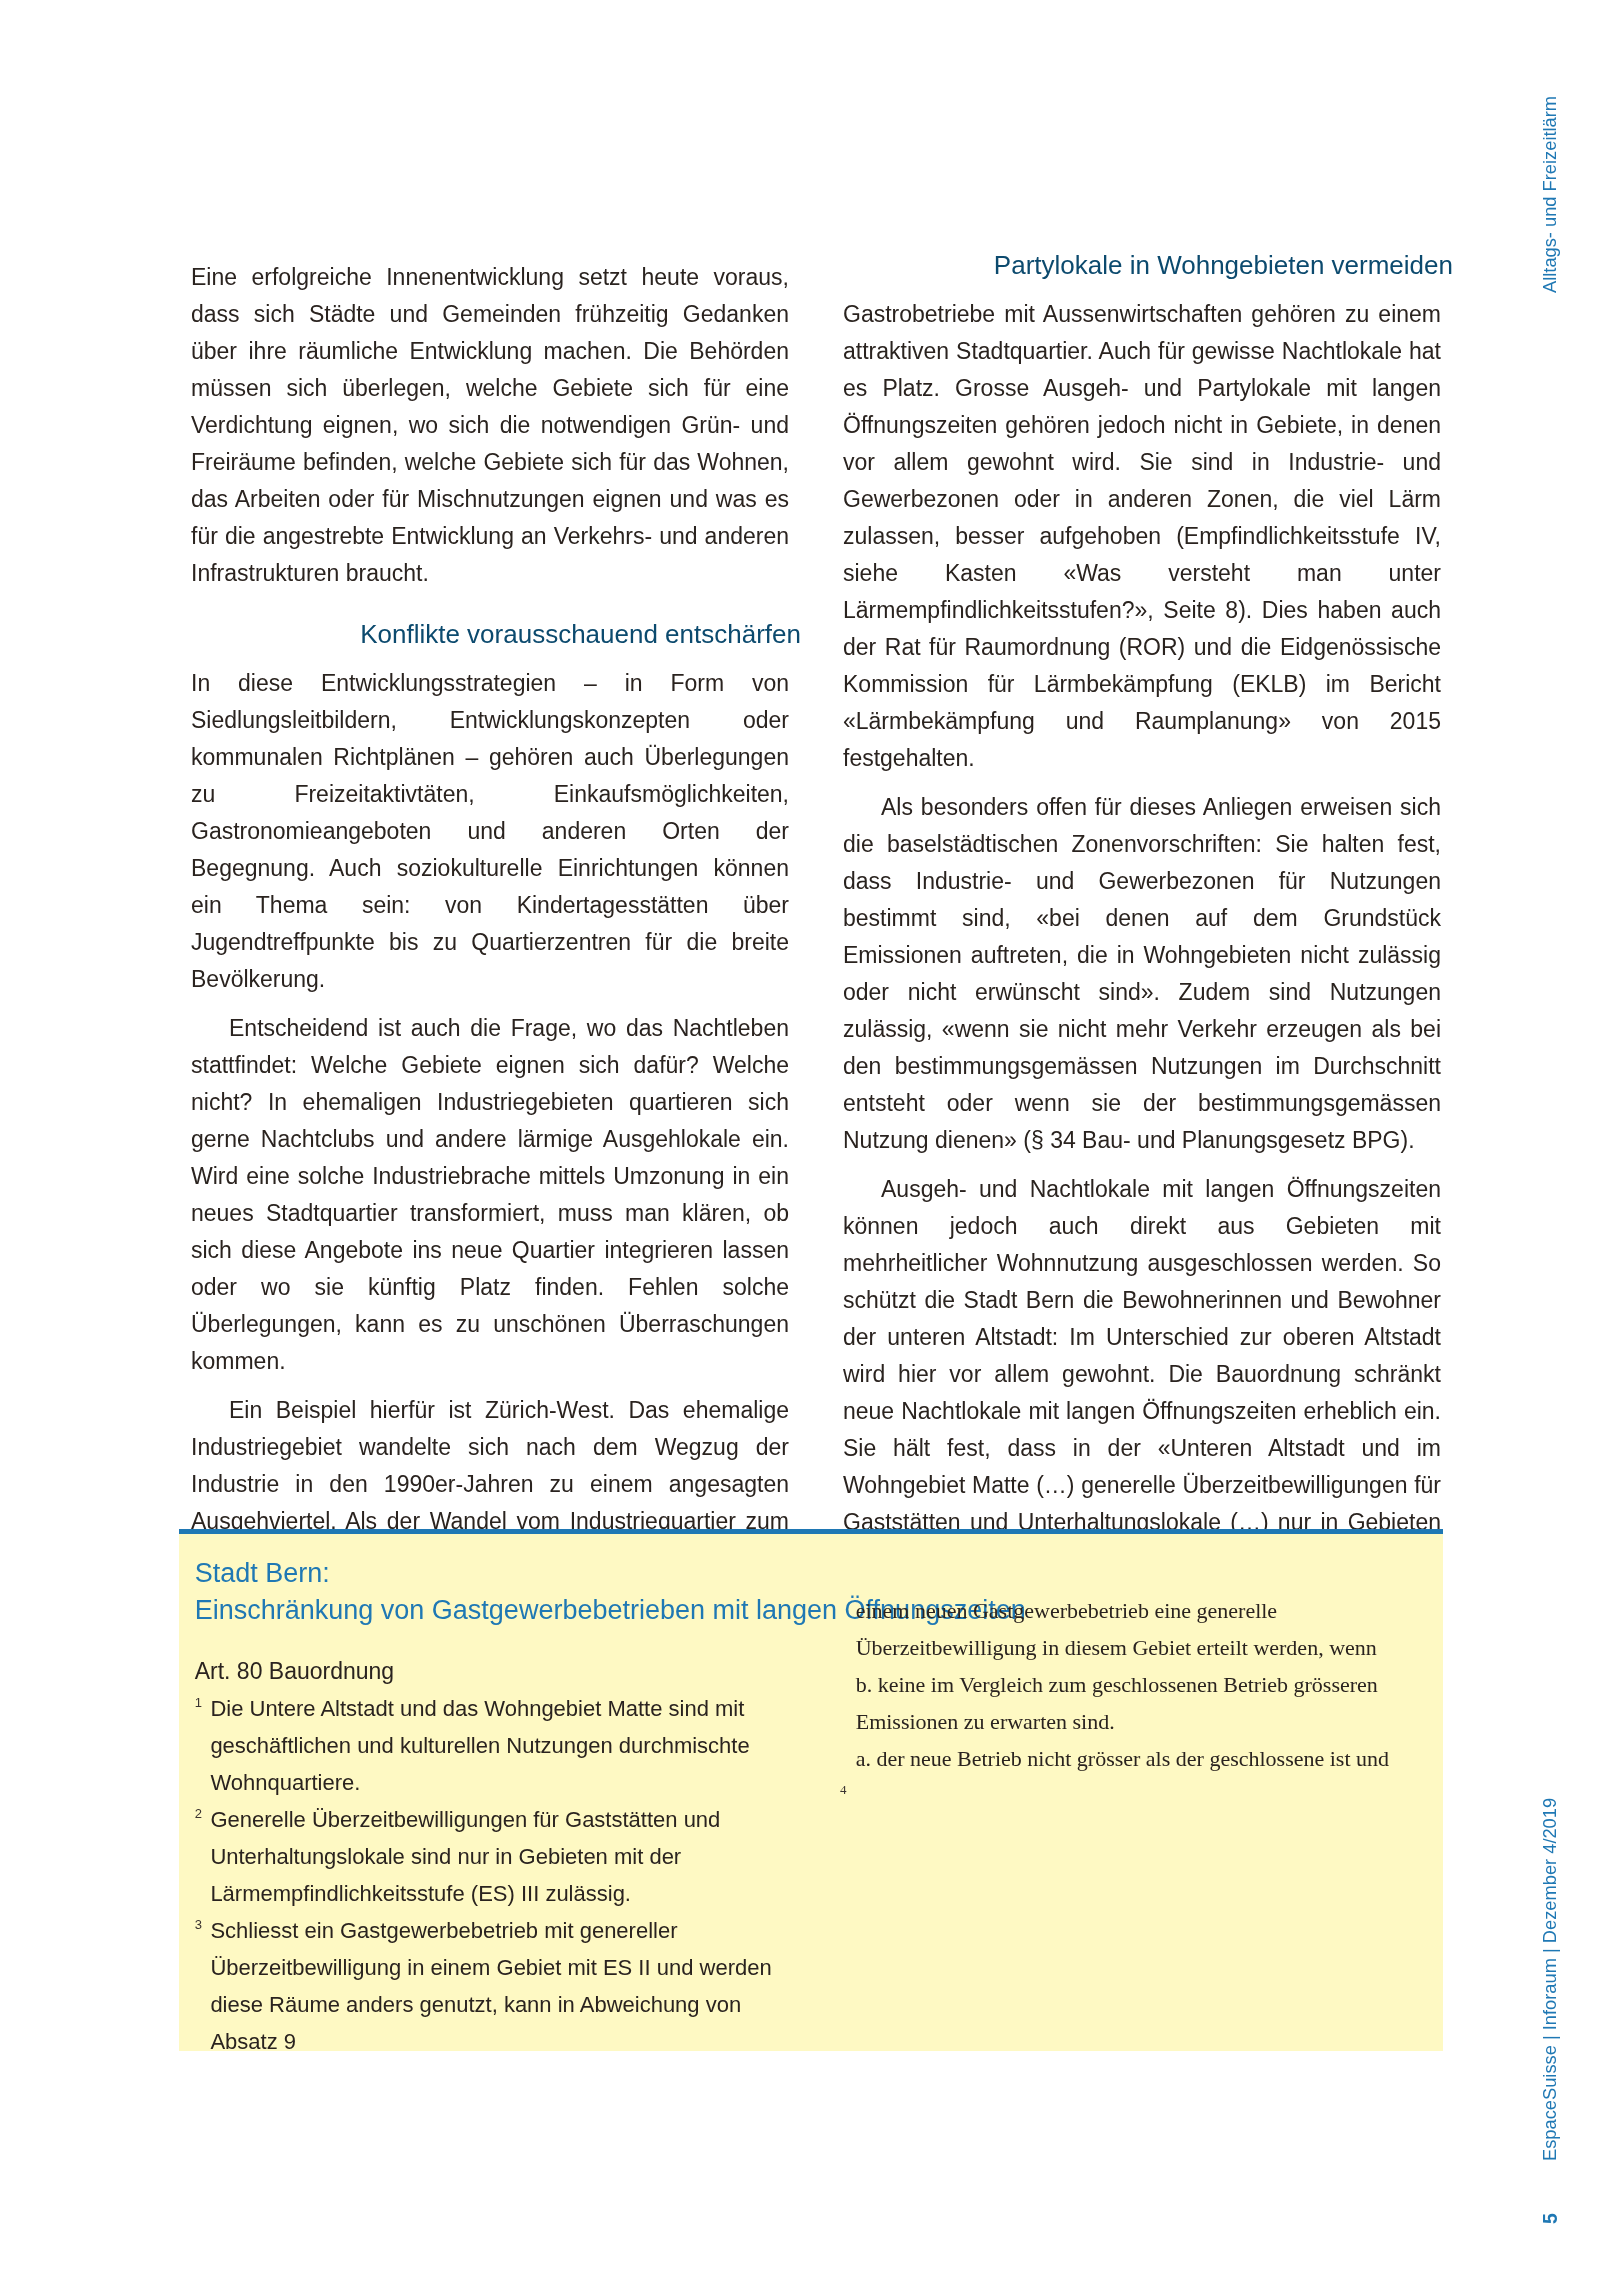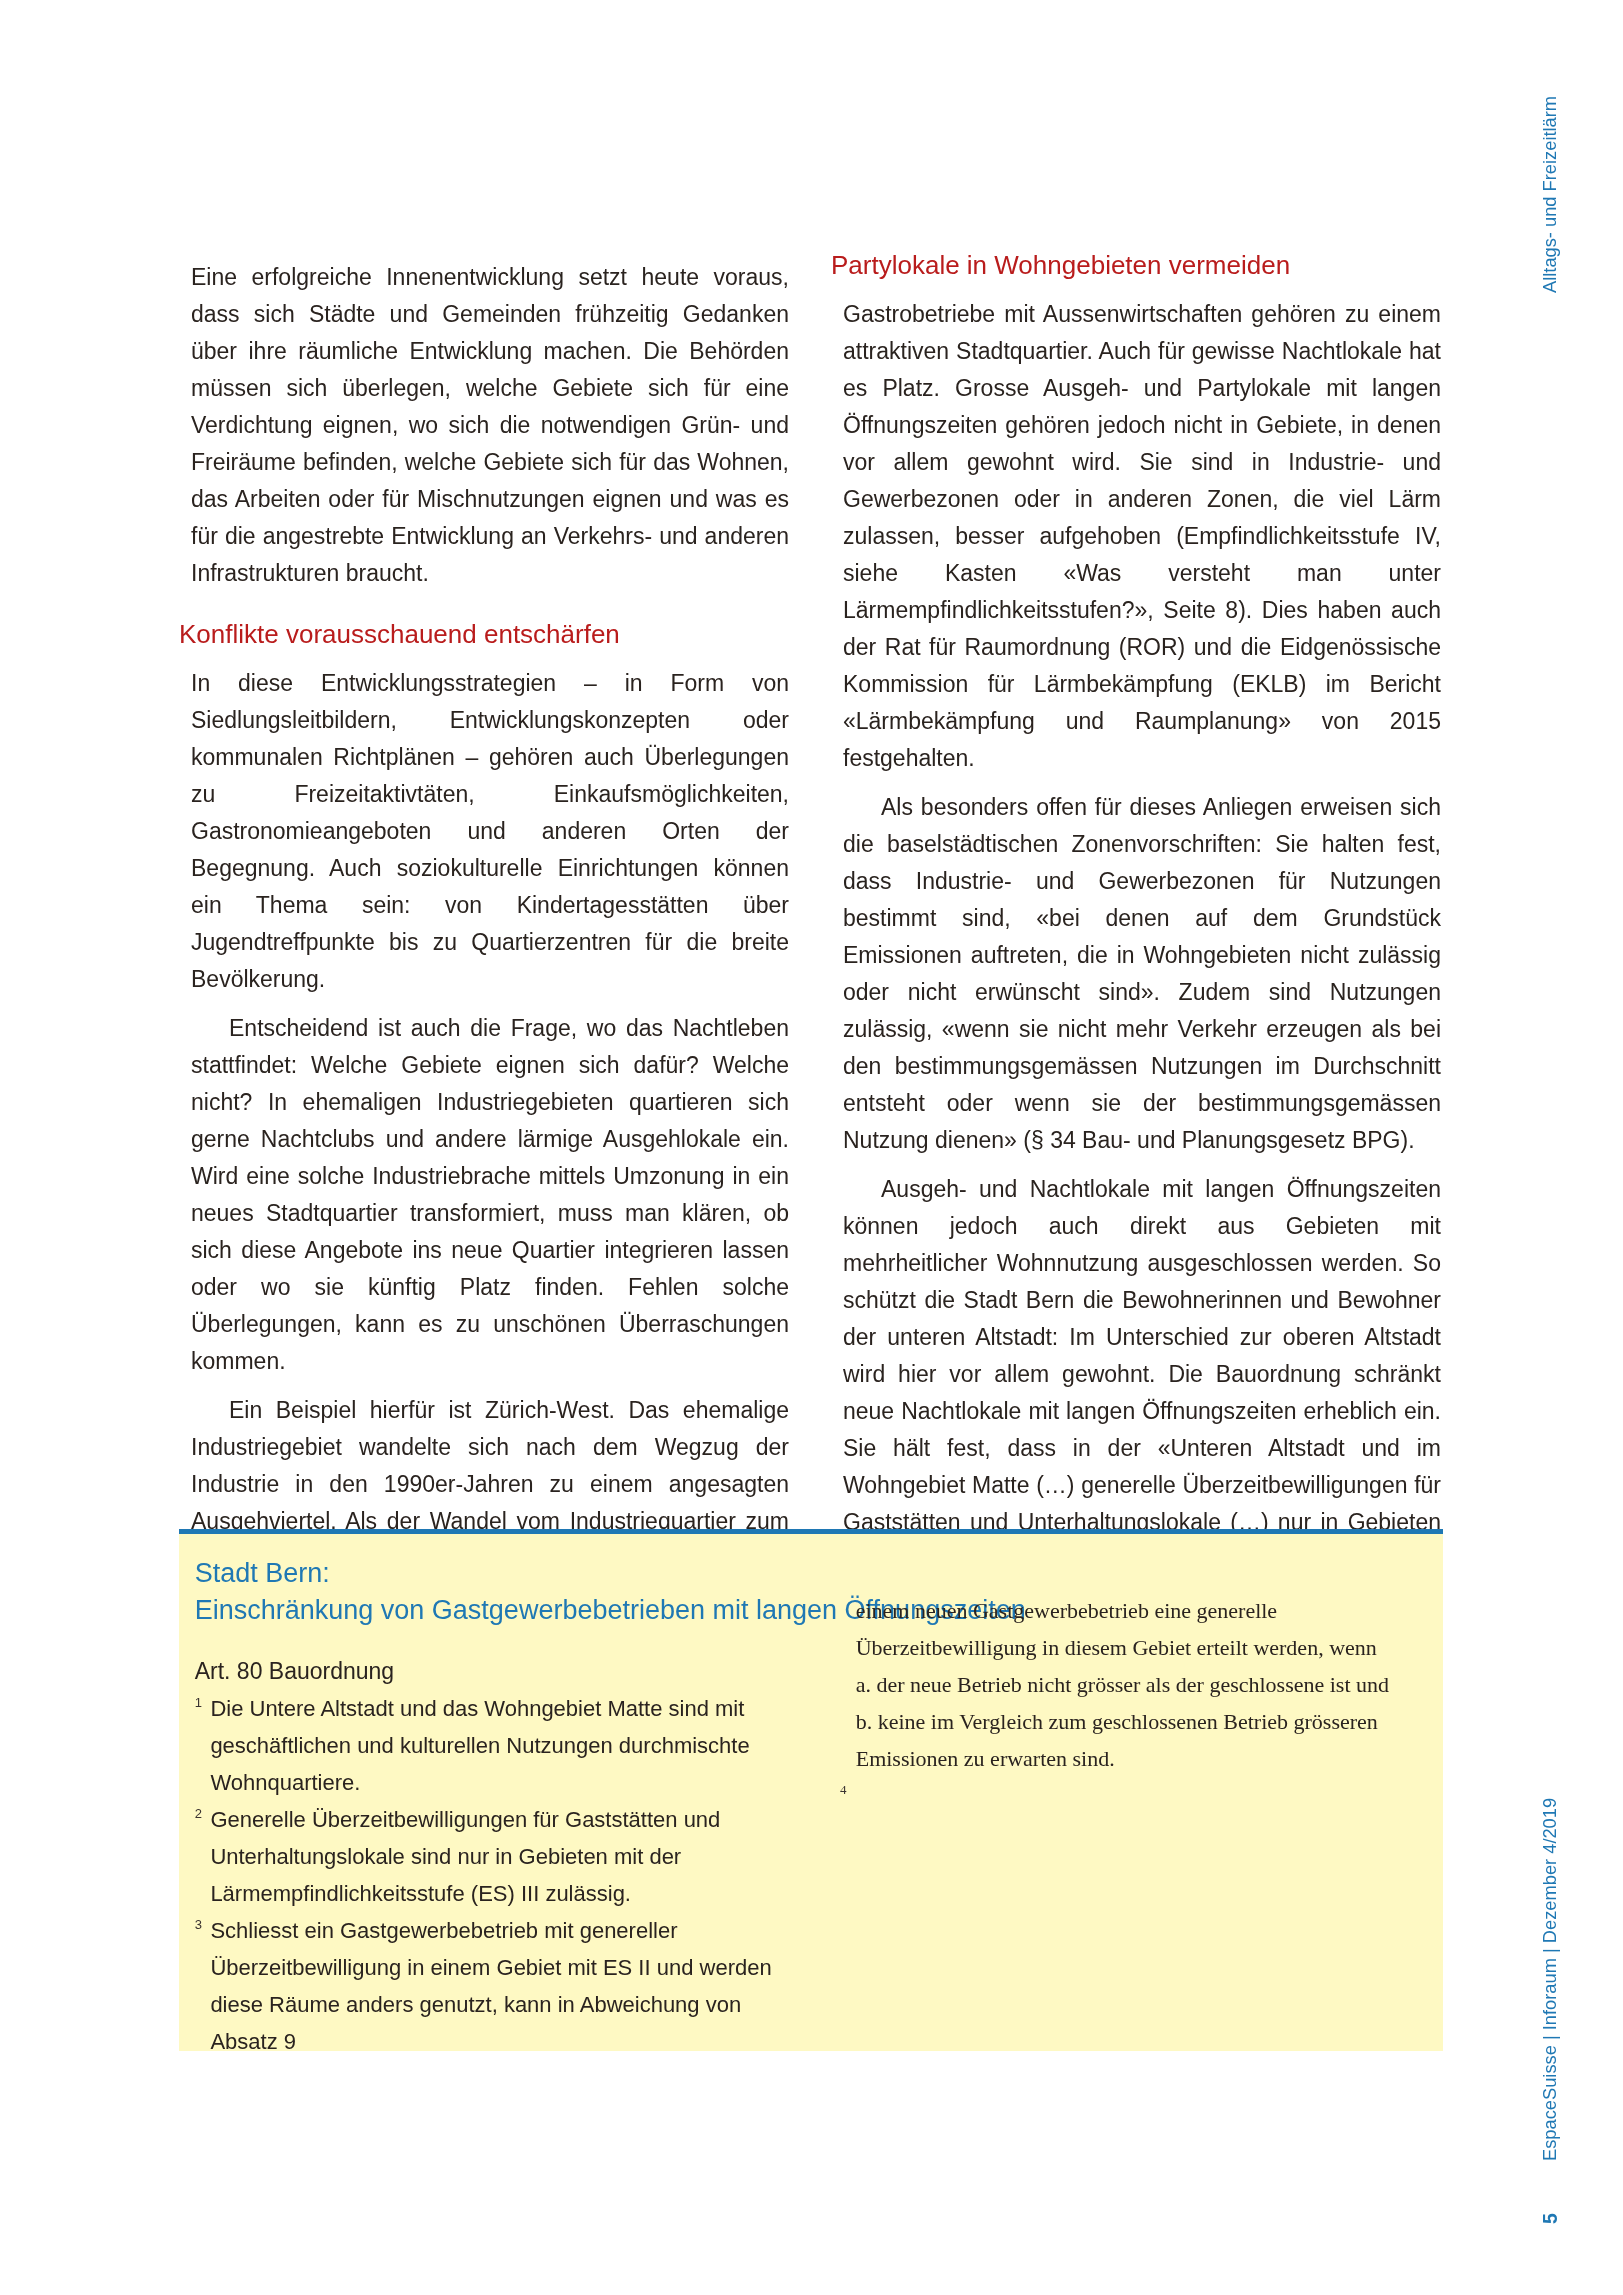--- a/index.html
+++ b/index.html
@@ -3,21 +3,21 @@
 <meta charset="utf-8">
 <style>
   html, body { margin: 0; padding: 0; background: #ffffff; }
   body { width: 1623px; height: 2295px; position: relative; overflow: hidden;
          font-family: "Liberation Sans", sans-serif; color: #2a231f; }
   .col { position: absolute; top: 247px; width: 622px; font-size: 23px; line-height: 37px; }
   .col.left { left: 179px; }
   .col.right { left: 831px; }
   .col p { margin: 12px; text-align: justify; hyphens: manual; }
   .col p.indent { text-indent: 38px; }
-  .col h2 { margin: 0; font-weight: normal; font-size: 26px; line-height: 37px; color: #b91c1c; }
+  .col h2 { margin: 0; font-weight: normal; font-size: 26px; line-height: 37px; color: #0c4a6e; text-align: right; }
   .col h2.spaced { margin-top: 23.6px; }
   .running { position: absolute; color: #1f78b4; font-size: 18.3px; white-space: nowrap;
              transform: rotate(-90deg); transform-origin: left top; }
   .running.top { left: 1539px; top: 293px; }
   .running.bottom { left: 1539px; top: 2161px; }
   .pagenum { position: absolute; left: 1539px; top: 2224px; color: #1f78b4; font-weight: bold;
              font-size: 19.6px; transform: rotate(-90deg); transform-origin: left top; }
   .box { position: absolute; left: 179px; top: 1529px; width: 1264px; height: 517px;
          background: #fef9c3; border-top: 5.9px solid #1f78b4; }
   .box h3 { margin: 0; position: absolute; left: 15.7px; top: 21px; font-weight: normal;
@@ -68,20 +68,20 @@
     </div>
     <div class="para">
       <span class="num">3</span>
       <span>Schliesst ein Gastgewerbebetrieb mit genereller Überzeitbewilligung in einem Gebiet mit ES II und werden diese Räume anders genutzt, kann in Abweichung von Absatz 9</span>
     </div>
   </div>
   <div class="bcol r" style="top:58px">
     <div class="para">
       <span>einem neuen Gastgewerbebetrieb eine generelle Überzeitbewilligung in diesem Gebiet erteilt werden, wenn</span>
     </div>
+    <div class="para">b. keine im Vergleich zum geschlossenen Betrieb grösseren Emissionen zu erwarten sind.</div>
     <div class="para">a. der neue Betrieb nicht grösser als der geschlossene ist und</div>
-    <div class="para">b. keine im Vergleich zum geschlossenen Betrieb grösseren Emissionen zu erwarten sind.</div>
     <div class="para">
       <span class="num">4</span>
     </div>
   </div>
 </div>
 
 
 </body></html>

